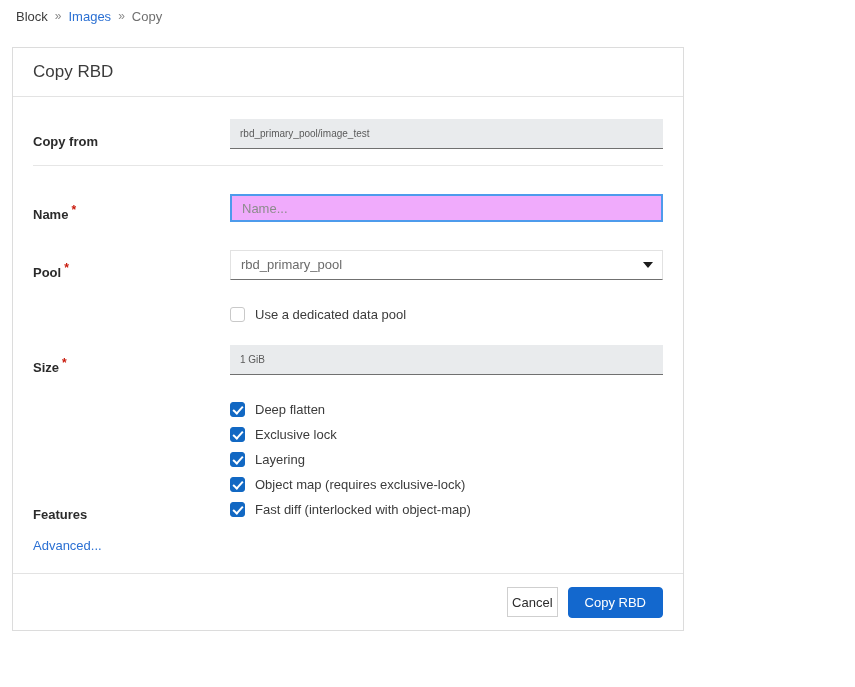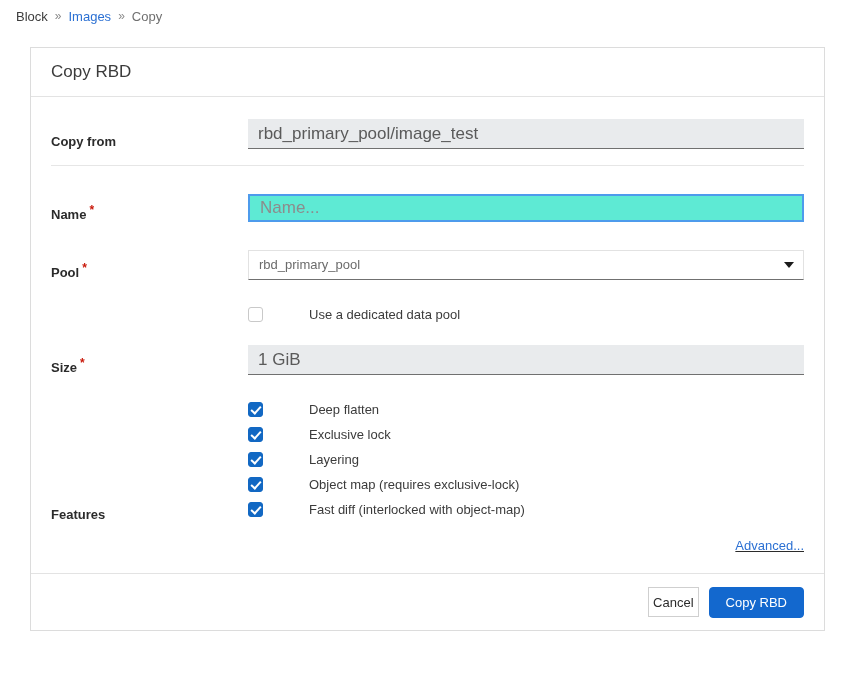--- a/index.html
+++ b/index.html
@@ -30,23 +30,23 @@
   .crumb.muted { color: #6f6f6f; }
   .crumb-sep {
     margin: 0 7px;
     color: #8a8a8a;
     font-size: 12px;
   }
 
   
   .card {
     position: absolute;
-    left: 30px;
+    left: 12px;
     top: 47px;
-    width: 795px;
+    width: 672px;
     background: #ffffff;
     border: 1px solid #dcdcdc;
     box-sizing: border-box;
   }
   .card-header {
     height: 49px;
     display: flex;
     align-items: center;
     padding-left: 20px;
     border-bottom: 1px solid #e3e3e3;
@@ -100,33 +100,33 @@
   
   .input-disabled {
     width: 100%;
     height: 30px;
     line-height: 30px;
     background: #e9ebed;
     border: none;
     border-bottom: 1px solid #707070;
     box-sizing: border-box;
     padding: 0 10px;
-    font-size: 17px;
+    font-size: 10px;
     color: #5a5a5a;
     font-family: "Liberation Sans", sans-serif;
     display: block;
   }
   .input-focus {
     width: 100%;
     height: 28px;
-    background: #5eead4;
+    background: #f0abfc;
     border: 2px solid #4e9bec;
     box-sizing: border-box;
     padding: 0 10px;
-    font-size: 17px;
+    font-size: 13px;
     color: #2b2b2b;
     font-family: "Liberation Sans", sans-serif;
     outline: none;
     display: block;
   }
   .input-focus::placeholder { color: #8c8c8c; }
 
   .select-wrap {
     position: relative;
     width: 100%;
@@ -162,21 +162,20 @@
     border: none;
     border-top: 1px solid #e6e6e6;
     margin: 16px 0 0 0;
   }
 
   
   .cb-row {
     display: flex;
     align-items: center;
     height: 25px;
-    gap: 36px;
   }
   .cb {
     width: 15px;
     height: 15px;
     box-sizing: border-box;
     border-radius: 3px;
     flex: 0 0 15px;
     position: relative;
     margin-right: 10px;
   }
@@ -201,23 +200,21 @@
   }
   .cb-label {
     font-size: 13px;
     color: #3b3b3b;
     white-space: nowrap;
   }
 
   
   .advanced-wrap {
     display: flex;
-    justify-content: flex-end;
     margin-top: 16px;
-    text-decoration: underline;
   }
   .advanced-link {
     color: #2b70d3;
     font-size: 13px;
     text-decoration: none;
     cursor: pointer;
   }
 
   
   .btn-cancel {

